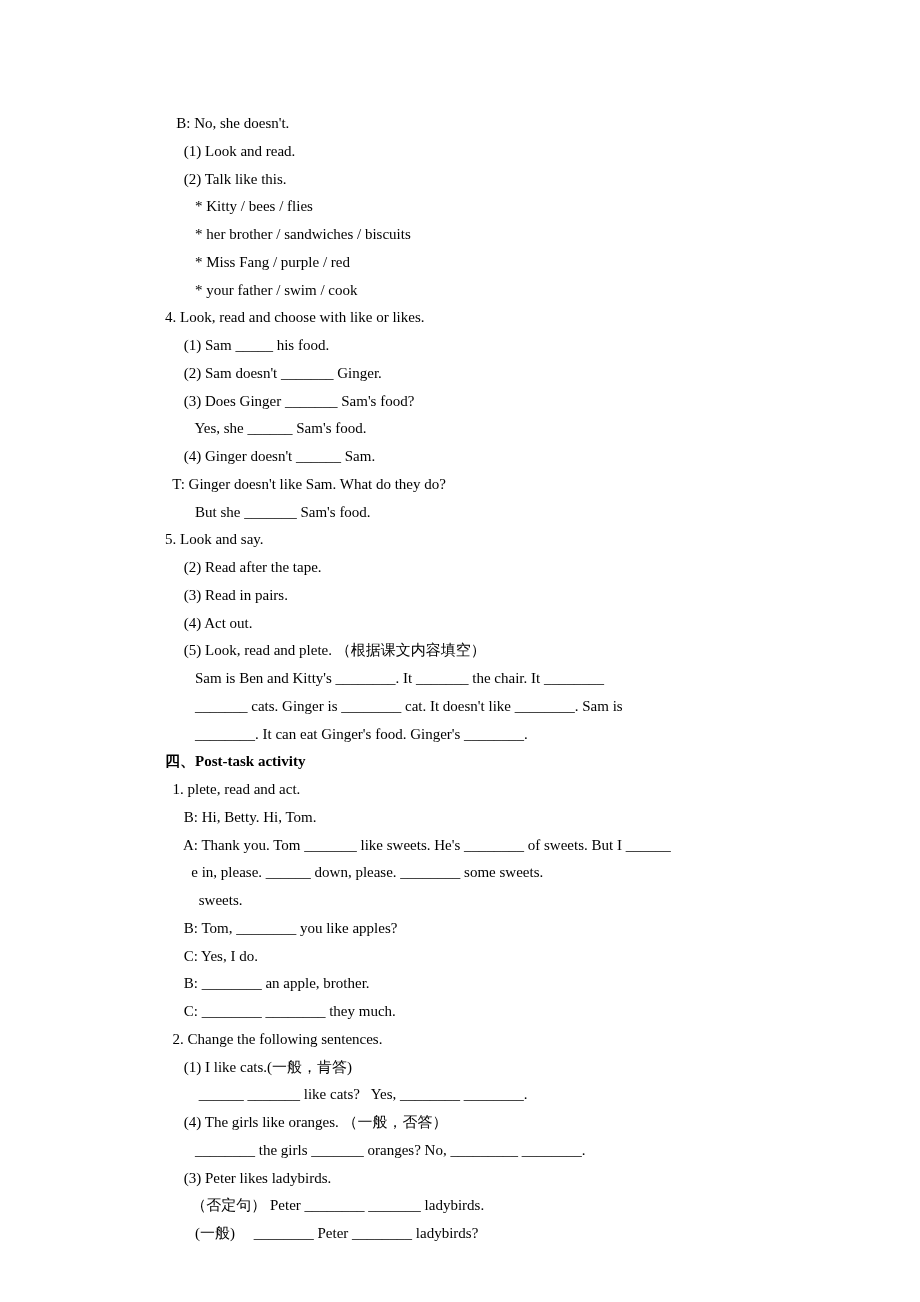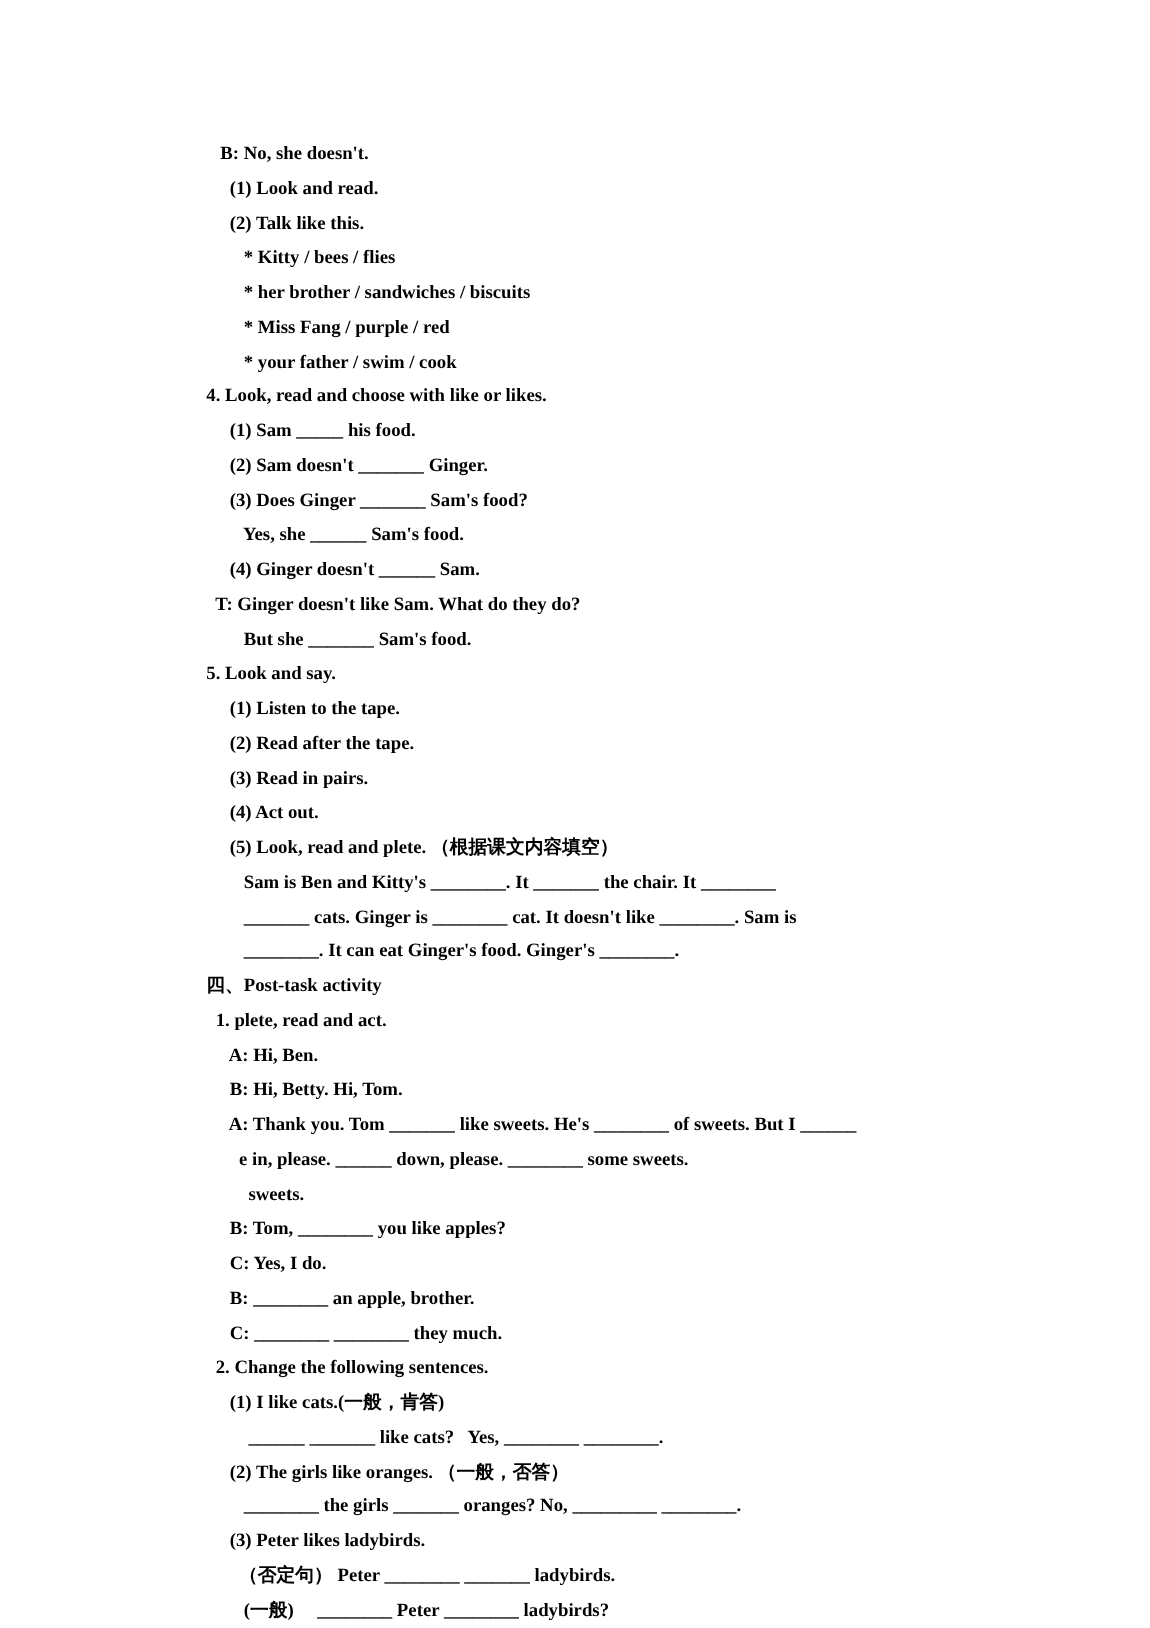--- a/index.html
+++ b/index.html
@@ -10,21 +10,20 @@
     font-size: 15px;
     color: #000;
     width: 920px;
     line-height: 1.85;
   }
   .page {
     padding: 110px 165px 60px 165px;
   }
   .line {
     white-space: pre;
-    font-weight: bold;
   }
   .section-title {
     font-weight: bold;
   }
 </style>
 </head>
 <body>
 
 <div class="page">
   <div class="line">   B: No, she doesn't.</div>
@@ -36,40 +35,38 @@
   <div class="line">        * your father / swim / cook</div>
   <div class="line">4. Look, read and choose with like or likes.</div>
   <div class="line">     (1) Sam _____ his food.</div>
   <div class="line">     (2) Sam doesn't _______ Ginger.</div>
   <div class="line">     (3) Does Ginger _______ Sam's food?</div>
   <div class="line">        Yes, she ______ Sam's food.</div>
   <div class="line">     (4) Ginger doesn't ______ Sam.</div>
   <div class="line">  T: Ginger doesn't like Sam. What do they do?</div>
   <div class="line">        But she _______ Sam's food.</div>
   <div class="line">5. Look and say.</div>
-  <div class="line">     (1) Listen to the tape.</div>
   <div class="line">     (2) Read after the tape.</div>
   <div class="line">     (3) Read in pairs.</div>
   <div class="line">     (4) Act out.</div>
   <div class="line">     (5) Look, read and plete. （根据课文内容填空）</div>
   <div class="line">        Sam is Ben and Kitty's ________. It _______ the chair. It ________</div>
   <div class="line">        _______ cats. Ginger is ________ cat. It doesn't like ________. Sam is</div>
   <div class="line">        ________. It can eat Ginger's food. Ginger's ________.</div>
   <div class="line section-title">四、Post-task activity</div>
   <div class="line">  1. plete, read and act.</div>
-  <div class="line">     A: Hi, Ben.</div>
   <div class="line">     B: Hi, Betty. Hi, Tom.</div>
   <div class="line">     A: Thank you. Tom _______ like sweets. He's ________ of sweets. But I ______</div>
   <div class="line">       e in, please. ______ down, please. ________ some sweets.</div>
   <div class="line">         sweets.</div>
   <div class="line">     B: Tom, ________ you like apples?</div>
   <div class="line">     C: Yes, I do.</div>
   <div class="line">     B: ________ an apple, brother.</div>
   <div class="line">     C: ________ ________ they much.</div>
   <div class="line">  2. Change the following sentences.</div>
   <div class="line">     (1) I like cats.(一般，肯答)</div>
   <div class="line">         ______ _______ like cats?   Yes, ________ ________.</div>
-  <div class="line">     (2) The girls like oranges. （一般，否答）</div>
+  <div class="line">     (4) The girls like oranges. （一般，否答）</div>
   <div class="line">        ________ the girls _______ oranges? No, _________ ________.</div>
   <div class="line">     (3) Peter likes ladybirds.</div>
   <div class="line">       （否定句） Peter ________ _______ ladybirds.</div>
   <div class="line">        (一般)     ________ Peter ________ ladybirds?</div>
 </div>
 
 </body></html>

